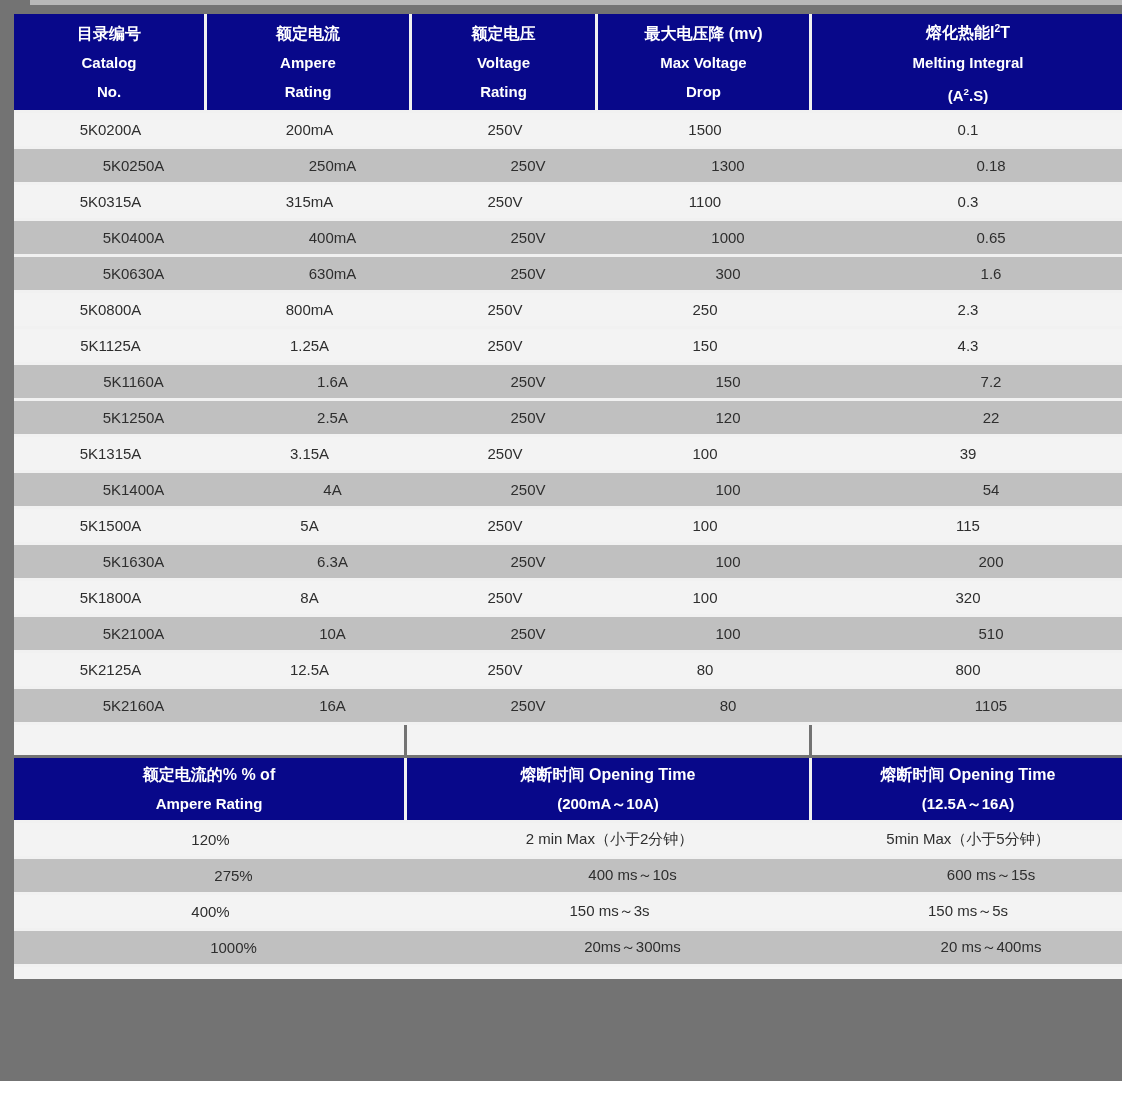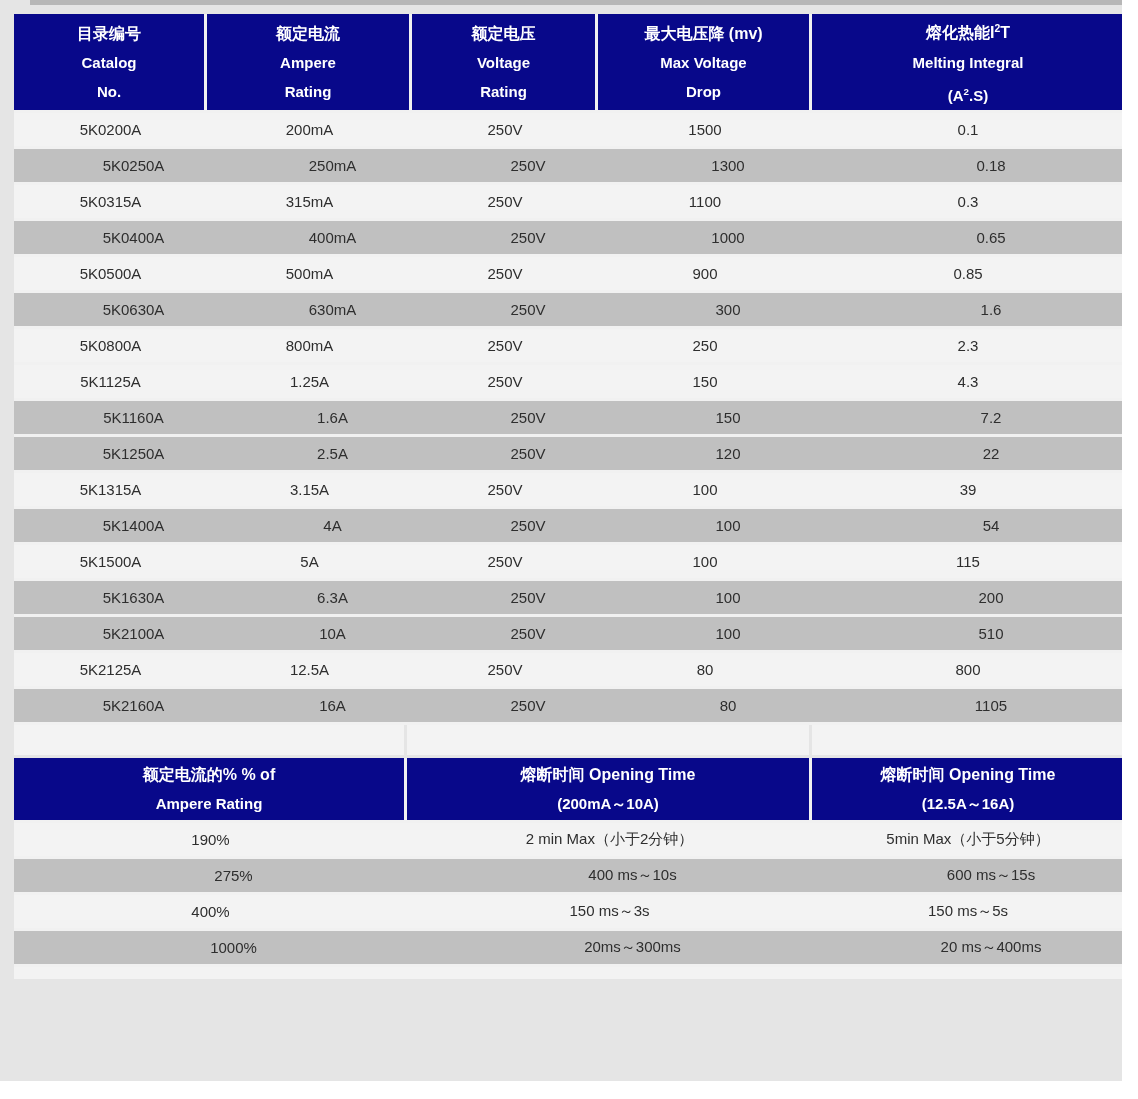--- a/index.html
+++ b/index.html
@@ -5,21 +5,21 @@
   html, body {
     margin: 0;
     padding: 0;
     background: #ffffff;
     font-family: "Liberation Sans", sans-serif;
   }
   .surface {
     position: relative;
     width: 1122px;
     height: 1081px;
-    background: #e5e5e5;
+    background: #737373;
     overflow: hidden;
   }
   .topbar {
     position: absolute;
     top: 0;
     left: 30px;
     right: 0;
     height: 5px;
     background: #b7b7b7;
   }
@@ -144,27 +144,20 @@
             <td>1100</td>
             <td>0.3</td>
           </tr>
           <tr class="dark">
             <td>5K0400A</td>
             <td>400mA</td>
             <td>250V</td>
             <td>1000</td>
             <td>0.65</td>
           </tr>
-          <tr class="light">
-            <td>5K0500A</td>
-            <td>500mA</td>
-            <td>250V</td>
-            <td>900</td>
-            <td>0.85</td>
-          </tr>
           <tr class="dark">
             <td>5K0630A</td>
             <td>630mA</td>
             <td>250V</td>
             <td>300</td>
             <td>1.6</td>
           </tr>
           <tr class="light">
             <td>5K0800A</td>
             <td>800mA</td>
@@ -213,20 +206,27 @@
             <td>250V</td>
             <td>100</td>
             <td>115</td>
           </tr>
           <tr class="dark">
             <td>5K1630A</td>
             <td>6.3A</td>
             <td>250V</td>
             <td>100</td>
             <td>200</td>
+          </tr>
+          <tr class="light">
+            <td>5K1800A</td>
+            <td>8A</td>
+            <td>250V</td>
+            <td>100</td>
+            <td>320</td>
           </tr>
           <tr class="dark">
             <td>5K2100A</td>
             <td>10A</td>
             <td>250V</td>
             <td>100</td>
             <td>510</td>
           </tr>
           <tr class="light">
             <td>5K2125A</td>
@@ -268,21 +268,21 @@
             <div class="hline">(200mA～10A)</div>
           </th>
           <th>
             <div class="hline zh">熔断时间 Opening Time</div>
             <div class="hline">(12.5A～16A)</div>
           </th>
         </tr>
       </thead>
       <tbody>
           <tr class="light">
-            <td>190%</td>
+            <td>120%</td>
             <td>2 min Max（小于2分钟）</td>
             <td>5min Max（小于5分钟）</td>
           </tr>
           <tr class="dark">
             <td>275%</td>
             <td>400 ms～10s</td>
             <td>600 ms～15s</td>
           </tr>
           <tr class="light">
             <td>400%</td>

